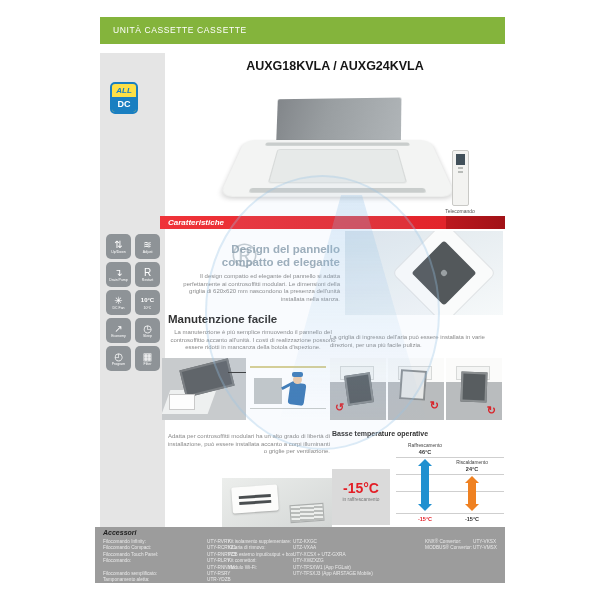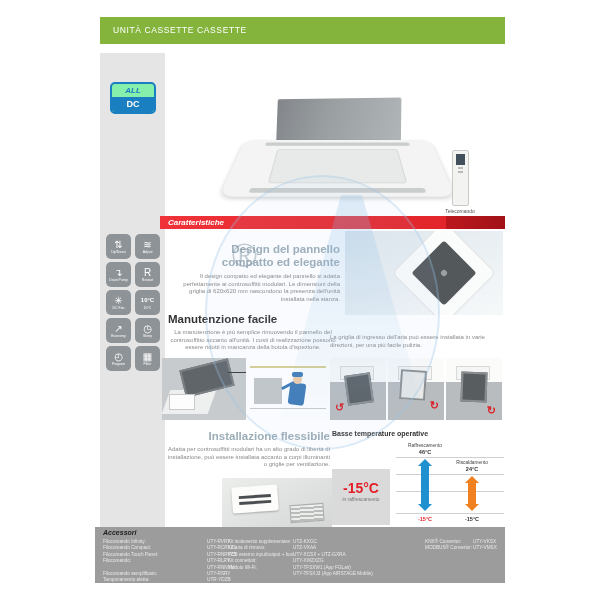--- a/index.html
+++ b/index.html
@@ -5,22 +5,22 @@
   * { margin:0; padding:0; box-sizing:border-box; }
   html,body { width:600px; height:600px; }
   body { font-family:"Liberation Sans", sans-serif; background:#ffffff; position:relative; overflow:hidden; }
   .abs { position:absolute; }
 
   
   .greenbar { left:100px; top:17px; width:405px; height:27px; background:#84b43c; color:#fff;
     font-size:8.5px; letter-spacing:.6px; line-height:27px; padding-left:13px; }
   .title { left:165px; top:58px; width:340px; text-align:center; font-weight:bold; font-size:12.5px;
     color:#161616; line-height:16px; }
-  .badge { left:110px; top:82px; width:46px; height:32px; border:2px solid #1a7fc1; border-radius:5px;
-    background:#86efac; overflow:hidden; }
+  .badge { left:110px; top:82px; width:28px; height:32px; border:2px solid #1a7fc1; border-radius:5px;
+    background:#fde047; overflow:hidden; }
   .badge-top { height:13px; color:#1a7fc1; font-style:italic; font-weight:bold; font-size:8px;
     text-align:center; line-height:13px; }
   .badge-bottom { height:15px; background:#1a7fc1; color:#fff; font-weight:bold; font-size:9px;
     text-align:center; line-height:15px; }
   .sidebar { left:100px; top:53px; width:65px; height:474px; background:#e5e5e5; }
 
   
   .unit { left:245px; top:96px; width:185px; height:118px; }
   .unit-top { position:absolute; left:28px; top:2px; width:128px; height:58px; border-radius:2px;
     background:linear-gradient(105deg,#82868a 0%,#999ea1 40%,#b1b6b9 100%);
@@ -127,20 +127,21 @@
     clip-path:polygon(42% 0, 56% 0, 100% 100%, 0 100%); }
   .wm-r { left:232px; top:236px; font-size:34px; color:rgba(140,155,168,.5); pointer-events:none; }
 </style>
 </head>
 <body>
 
 <div class="abs sidebar"></div>
 
 <div class="abs greenbar">UNITÀ CASSETTE CASSETTE</div>
 <div class="abs title">
+  <div>AUXG18KVLA / AUXG24KVLA</div>
 </div>
 <div class="abs badge">
   <div class="badge-top">ALL</div>
   <div class="badge-bottom">DC</div>
 </div>
 
 <div class="abs unit">
   <div class="unit-top"></div>
   <div class="unit-panel">
     <div class="unit-grille"></div>
@@ -241,21 +242,20 @@
   <div class="mS-grille" style="left:12px; top:12px; background:#e8e9e8; transform:rotate(4deg)"></div>
   <span class="mS-arrow" style="right:5px; bottom:8px">↻</span>
 </div>
 <div class="abs mimg mimgS" style="left:446px">
   <div class="mS-frame"></div>
   <div class="mS-grille" style="left:15px; top:14px; transform:rotate(2deg)"></div>
   <span class="mS-arrow" style="right:6px; bottom:3px">↻</span>
 </div>
 
 <div class="abs inst-txt">
-  <div class="h-blue">Installazione flessibile</div>
   <div class="body-txt" style="margin-top:3px">Adatta per controsoffitti modulari ha un alto grado di libertà di installazione, può essere installata accanto a corpi illuminanti o griglie per ventilazione.</div>
 </div>
 <div class="abs inst-img">
   <div class="inst-cass">
     <div class="inst-slot"></div>
     <div class="inst-slot"></div>
   </div>
   <div class="inst-vent"></div>
 </div>
 

